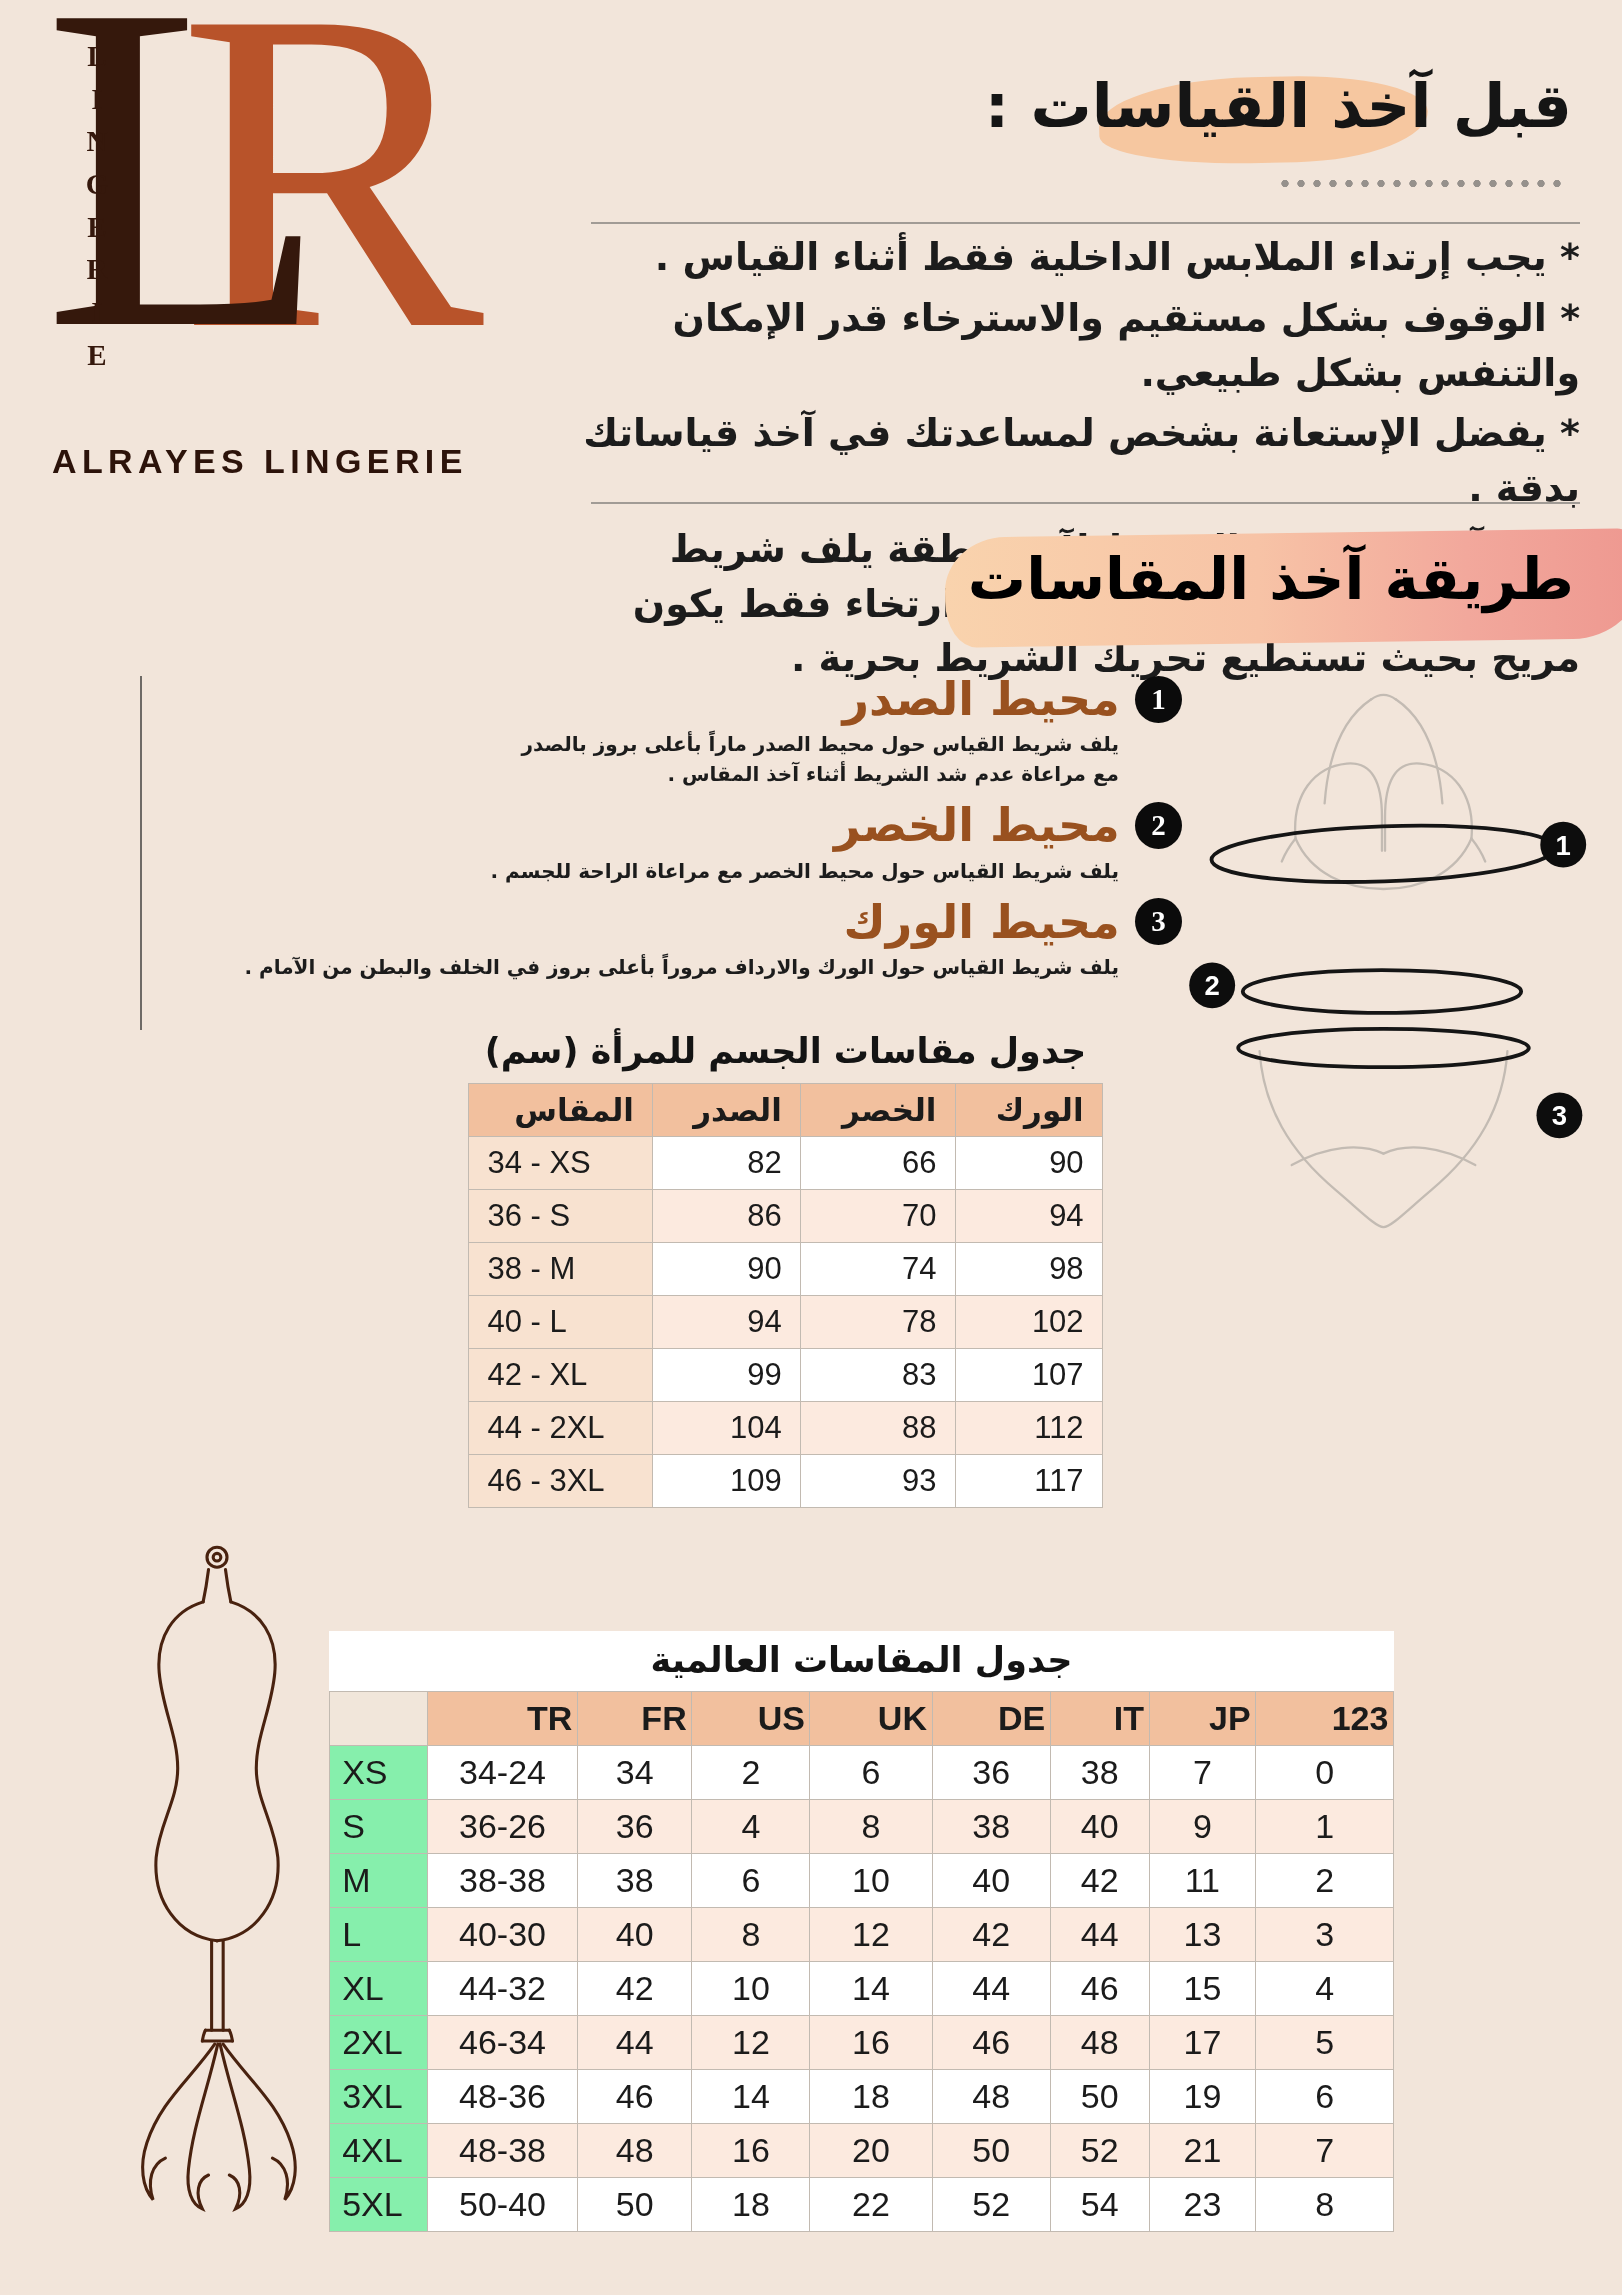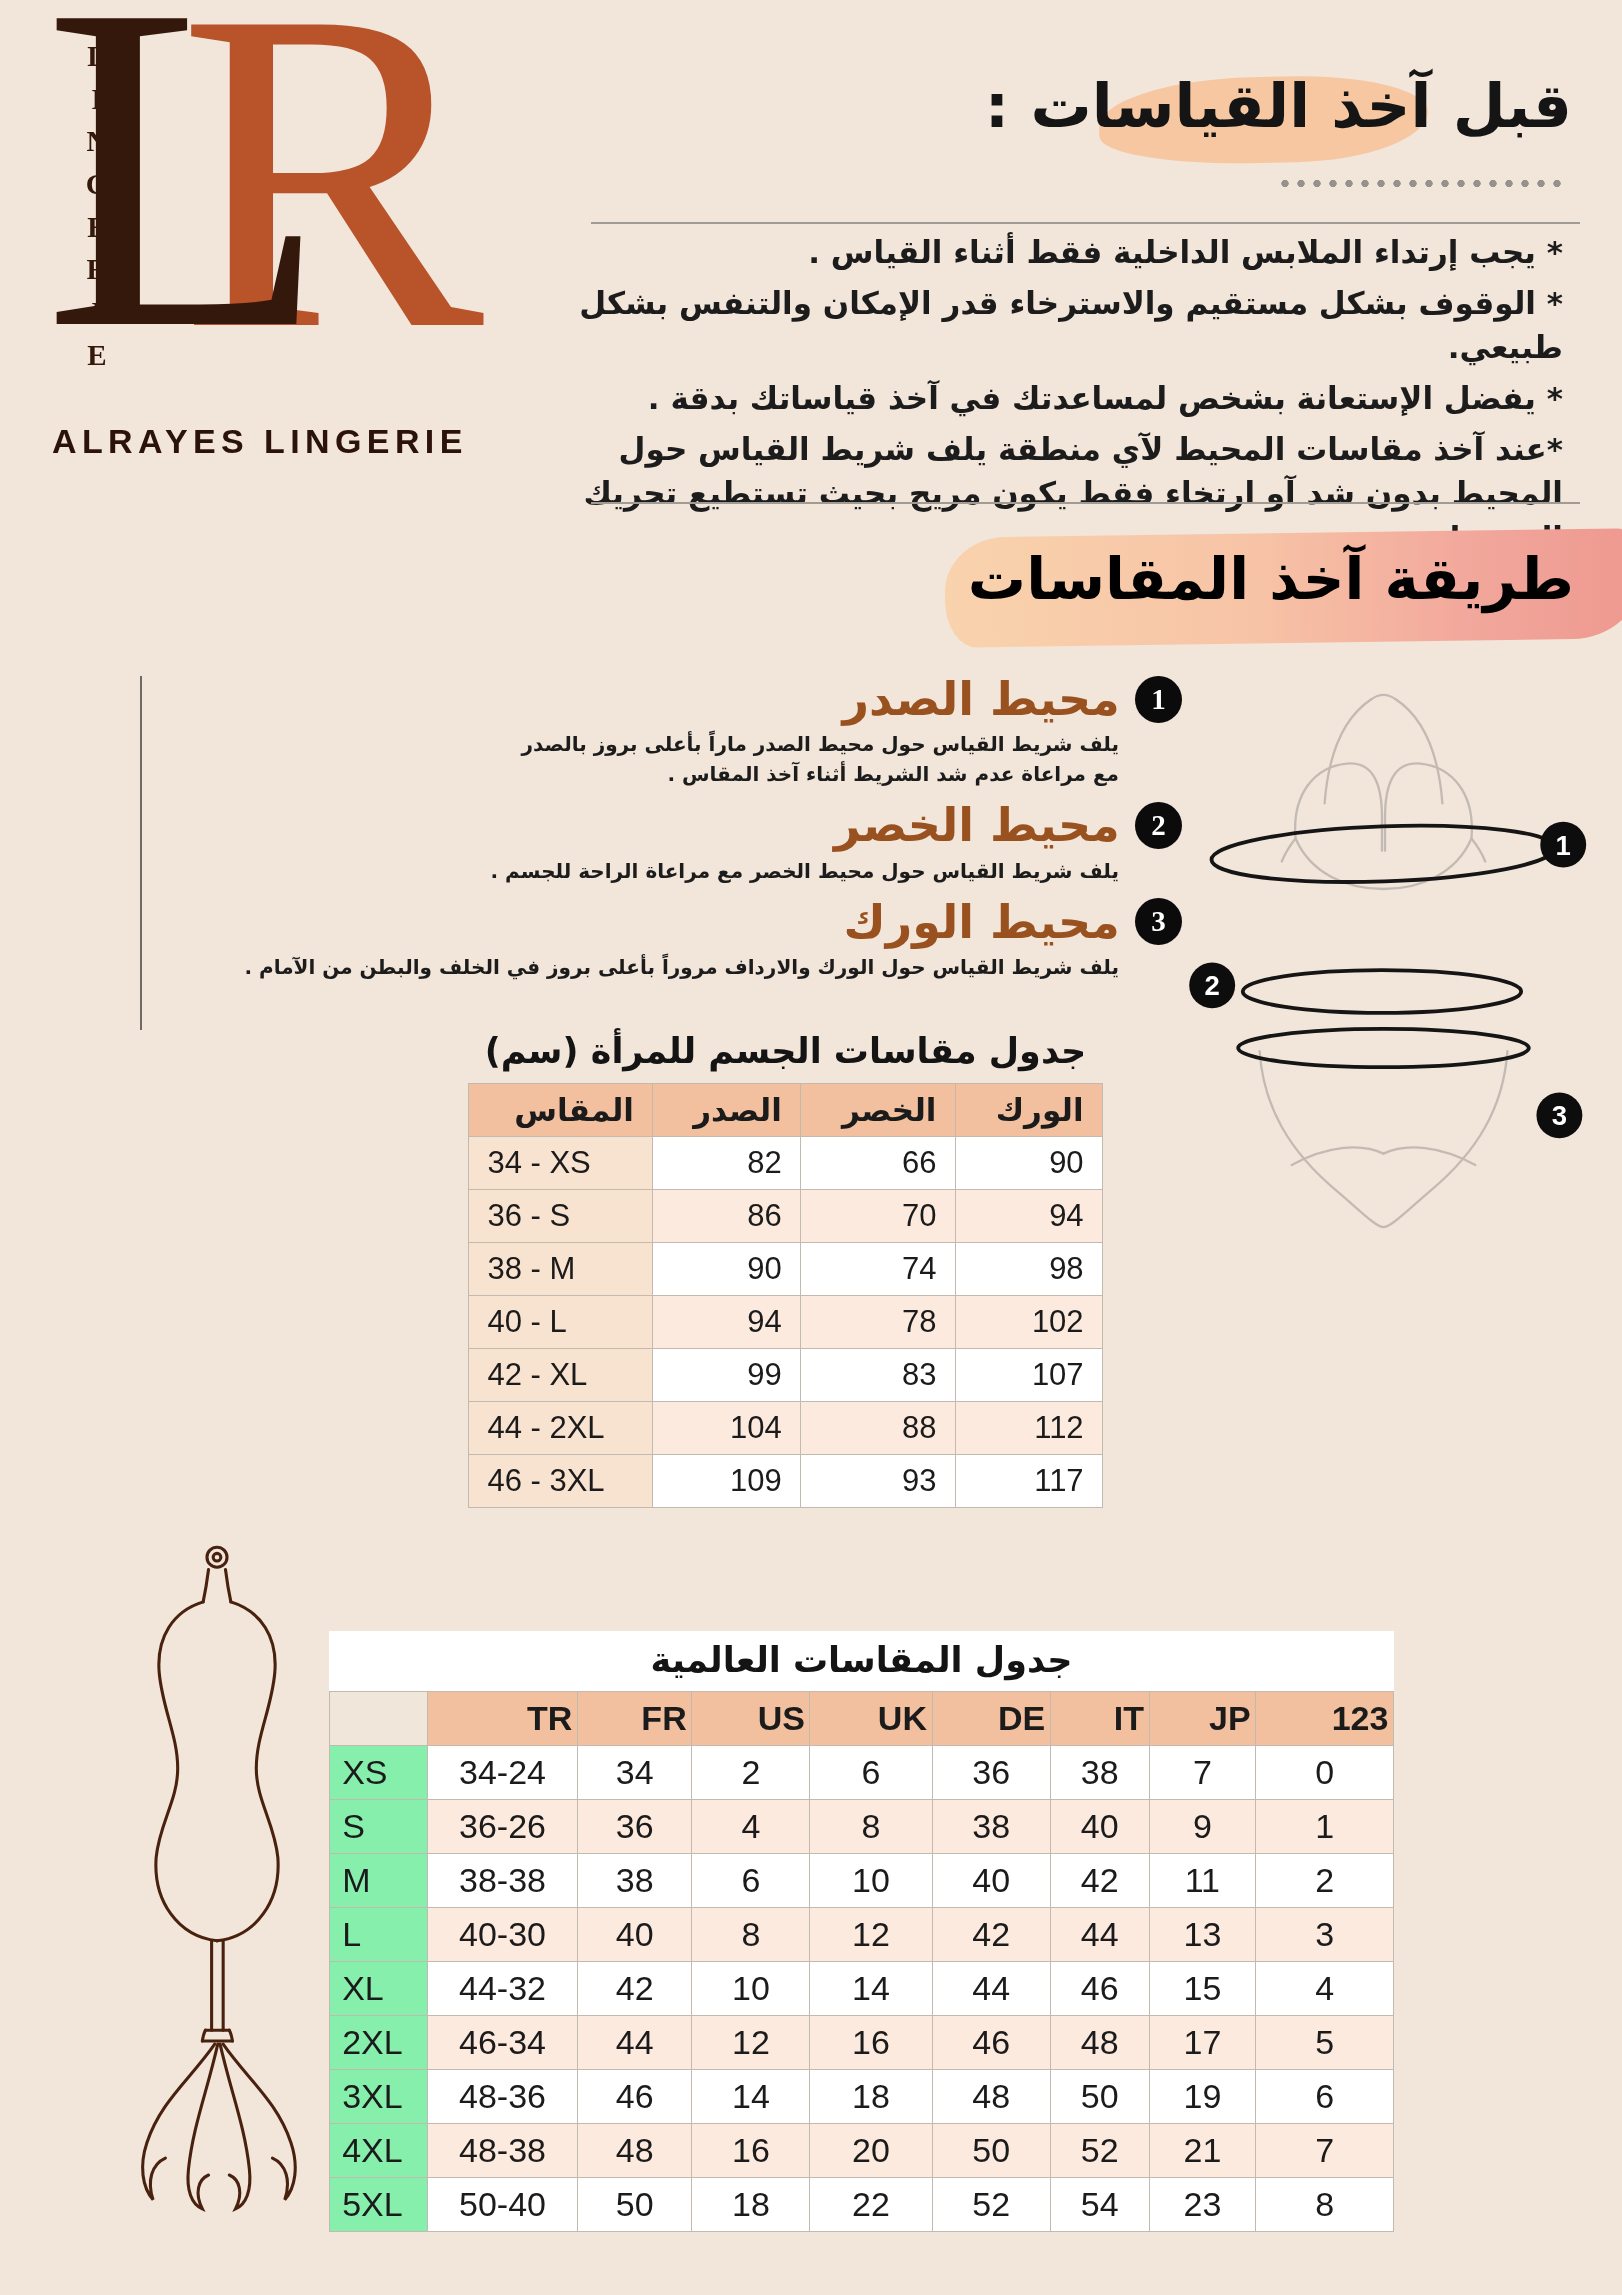--- a/index.html
+++ b/index.html
@@ -5,32 +5,32 @@
   * { margin:0; padding:0; box-sizing:border-box; }
   body { background:#e6d9cf; font-family:"DejaVu Sans", sans-serif; }
   .page { position:relative; width:1623px; height:2295px; background:#f2e5da; overflow:hidden; margin:0 auto; }
 
   
   .logo-mark { position:absolute; left:57px; top:31px; width:417px; height:402px; }
   .logo-r { position:absolute; left:121px; top:-90px; font:400 459px/1 "Liberation Serif", serif; color:#b8532a; z-index:1; }
   .logo-l { position:absolute; left:-13.8px; top:-98px; font:400 467px/1 "Liberation Serif", serif; color:#35180c; z-index:2; }
   .logo-vertical { position:absolute; left:23px; top:9.2px; height:360px; writing-mode:vertical-rl; text-orientation:upright;
                    font-family:"Liberation Serif", serif; font-weight:700; font-size:29px; letter-spacing:10.7px; color:#35180c; z-index:3; }
-  .brand-name { position:absolute; left:52px; top:424px; font:700 34px/1 "Liberation Sans", sans-serif; letter-spacing:5.4px; color:#2c130a; white-space:nowrap; }
+  .brand-name { position:absolute; left:52px; top:444px; font:700 34px/1 "Liberation Sans", sans-serif; letter-spacing:5.4px; color:#2c130a; white-space:nowrap; }
 
   
   .title-blob { position:absolute; right:195px; top:77px; width:329px; height:86px; background:#f6c7a0;
                 border-radius:52% 48% 45% 55% / 60% 50% 62% 40%; transform:rotate(-1.5deg); }
   .intro-title { position:absolute; right:51px; top:70px; font-size:61px; font-weight:700; color:#151515; z-index:1; }
   .dots { position:absolute; right:55px; top:179px; width:291px; height:9.2px;
           background-image:radial-gradient(circle, #96918c 3.4px, transparent 4px); background-size:16px 9.2px; background-repeat:repeat-x; }
   .rule { position:absolute; left:591px; right:43px; height:1.5px; background:#a19b95; }
   .rule1 { top:222px; }
   .rule2 { top:502px; }
-  .bullets { position:absolute; right:60px; left:566px; top:230px; text-align:right; font-size:31px; font-weight:700; color:#1c1c1c; line-height:1.44; }
+  .bullets { position:absolute; right:43px; left:566px; top:230px; text-align:right; font-size:38px; font-weight:700; color:#1c1c1c; line-height:1.44; }
   .bullets p { margin-bottom:6.1px; }
 
   
   .brush { position:absolute; right:-18.4px; top:533px; width:696px; height:110px;
            background:linear-gradient(90deg,#f9d3ad 0%,#f7c3a6 45%,#f2a89c 75%,#ee9890 100%);
            border-radius:61px 23px 69px 31px / 54px 38px 61px 46px; transform:rotate(-0.8deg); }
   .method-title { position:absolute; right:49px; top:545px; font-size:58px; font-weight:700; color:#000000; z-index:1; }
   .v-rule { position:absolute; left:140px; top:676px; width:2.3px; height:354px; background:#6e6a66; }
   #steps { position:absolute; left:150px; right:441px; top:663px; }
   .step-head { direction:rtl; display:flex; align-items:center; gap:15.3px; margin:9.2px 0 3.1px; }

